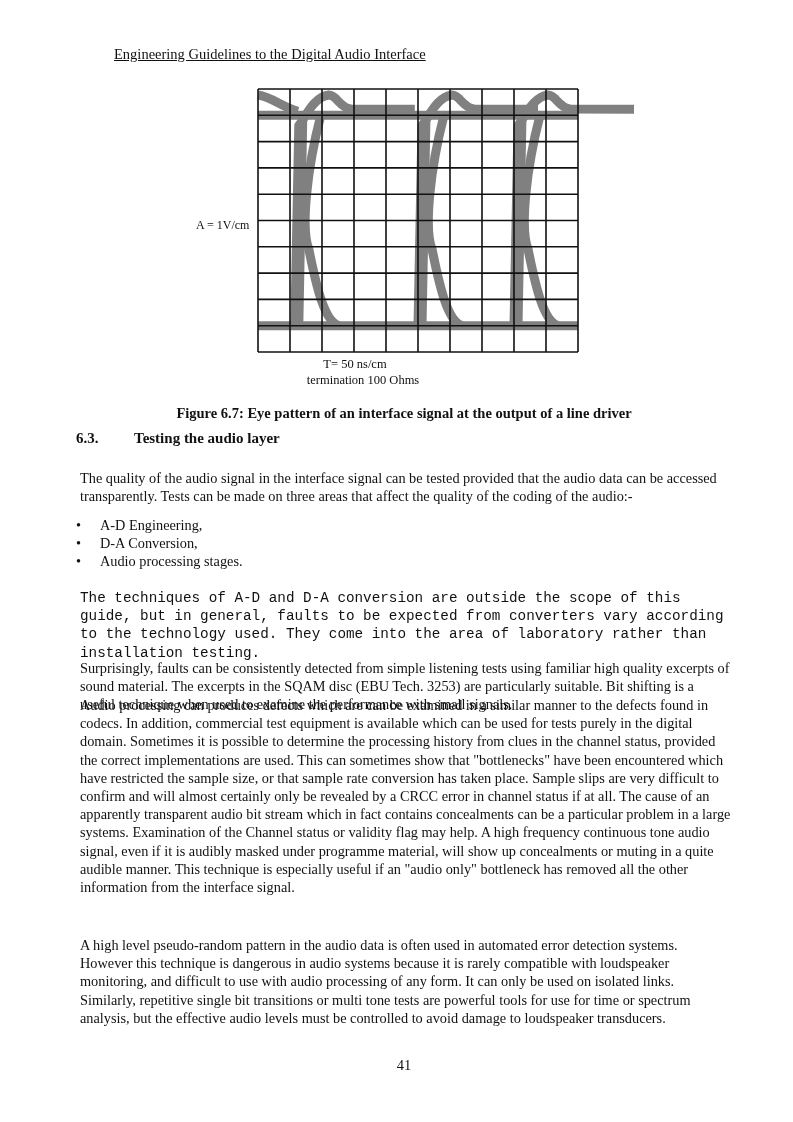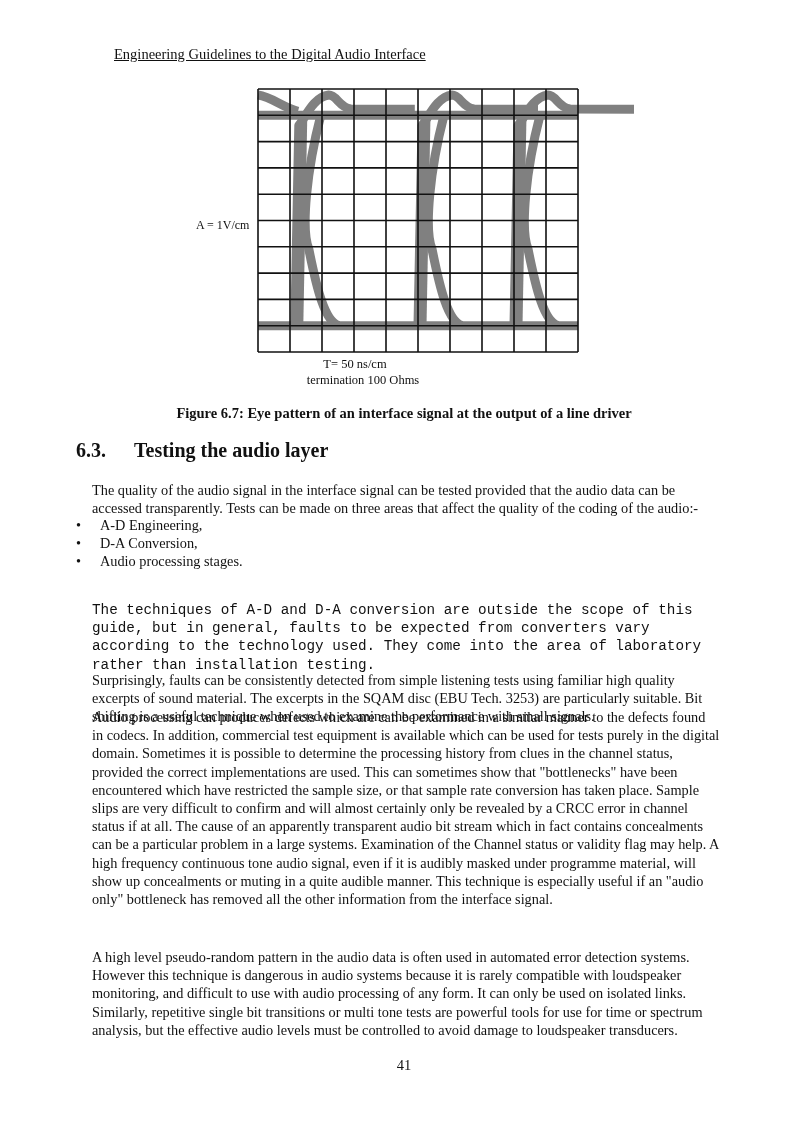--- a/index.html
+++ b/index.html
@@ -3,24 +3,24 @@
 <meta charset="utf-8">
 <style>
   html, body { margin:0; padding:0; background:#fff; }
   body { width:793px; height:1122px; position:relative; overflow:hidden;
          font-family:"Liberation Serif", "DejaVu Serif", serif; color:#111; }
   .running-head { position:absolute; left:76px; top:46px; font-size:14.5px; text-decoration:underline;margin-left:38px; }
   .fig { position:absolute; left:0; top:0; }
   .ylabel { position:absolute; left:196px; top:218px; font-size:12px; }
   .xlabel { position:absolute; left:0; width:710px; text-align:center; font-size:12.5px; }
   .caption { position:absolute; left:0; width:808px; top:405px; text-align:center; font-weight:bold; font-size:14.5px; }
-  .section { position:absolute; left:76px; top:430px; font-weight:bold; font-size:20px;margin-top:9px; }
+  .section { position:absolute; left:76px; top:430px; font-weight:bold; font-size:15px; }
   .section .num { display:inline-block; width:58px; }
   .body { position:absolute; left:76px; width:660px; font-size:14.3px; line-height:18.2px; }
-  .body p { margin:16px; }
+  .body p { margin:4px; }
   ul.bullets { position:absolute; left:76px; top:516px; margin:0; padding:0; list-style:none; font-size:14.3px; line-height:18.2px; }
   ul.bullets li { position:relative; padding-left:24px; }
   ul.bullets li .bullet { position:absolute; left:0; top:0; }
   .pagenum { position:absolute; left:0; width:808px; top:1057px; text-align:center; font-size:14.5px; }
 </style>
 </head>
 <body>
 
 <div class="running-head">Engineering Guidelines to the Digital Audio Interface</div>
 

